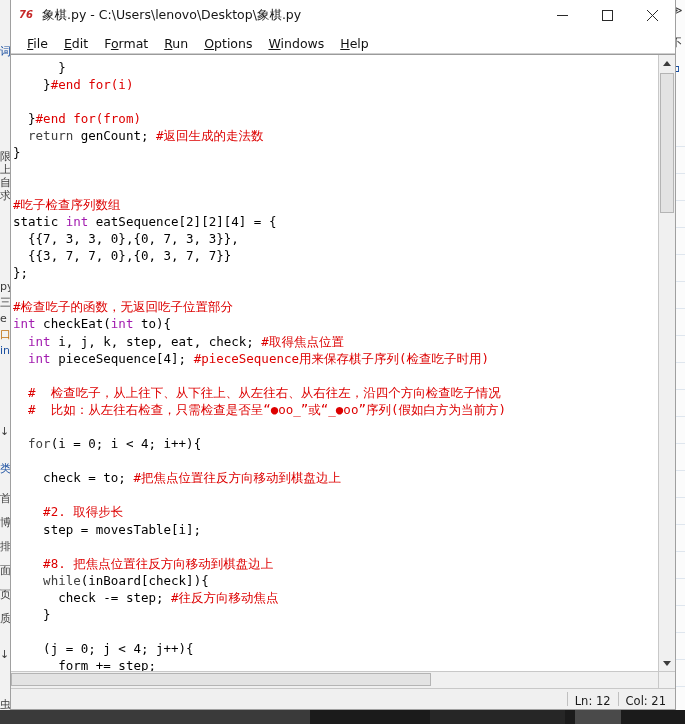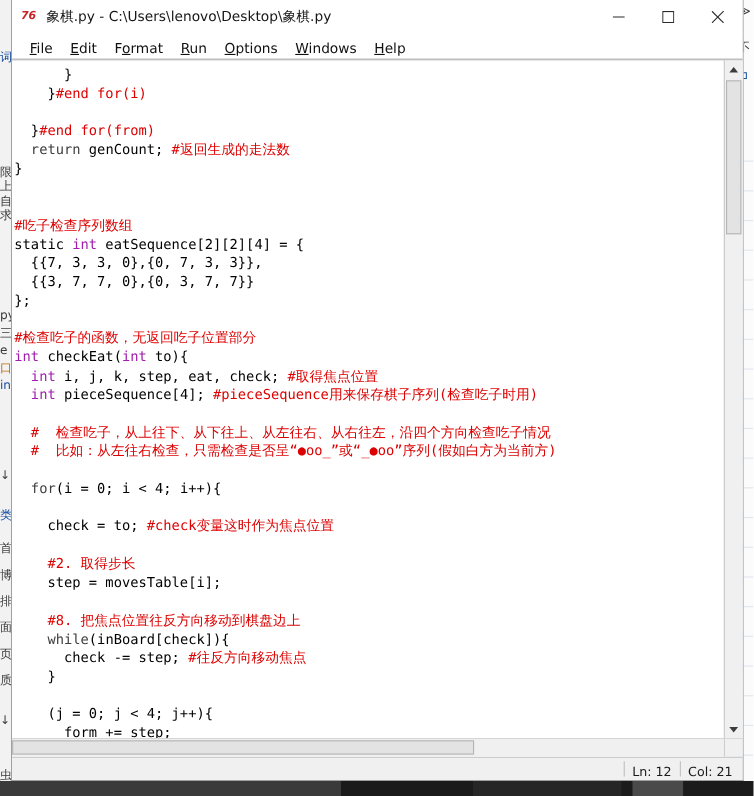--- a/index.html
+++ b/index.html
@@ -414,21 +414,21 @@
 <span class="cm">#检查吃子的函数，无返回吃子位置部分</span>
 <span class="bi">int</span> checkEat(<span class="bi">int</span> to){
   <span class="bi">int</span> i, j, k, step, eat, check; <span class="cm">#取得焦点位置</span>
   <span class="bi">int</span> pieceSequence[4]; <span class="cm">#pieceSequence用来保存棋子序列(检查吃子时用)</span>
 
   <span class="cm">#  检查吃子，从上往下、从下往上、从左往右、从右往左，沿四个方向检查吃子情况</span>
   <span class="cm">#  比如：从左往右检查，只需检查是否呈“●oo_”或“_●oo”序列(假如白方为当前方)</span>
 
   <span class="kw">for</span>(i = 0; i &lt; 4; i++){
 
-    check = to; <span class="cm">#check变量这时作为焦点位置</span>
+    check = to; <span class="cm">#把焦点位置往反方向移动到棋盘边上</span>
 
     <span class="cm">#2. 取得步长</span>
     step = movesTable[i];
 
     <span class="cm">#8. 把焦点位置往反方向移动到棋盘边上</span>
     <span class="kw">while</span>(inBoard[check]){
       check -= step; <span class="cm">#往反方向移动焦点</span>
     }
 
     (j = 0; j &lt; 4; j++){

